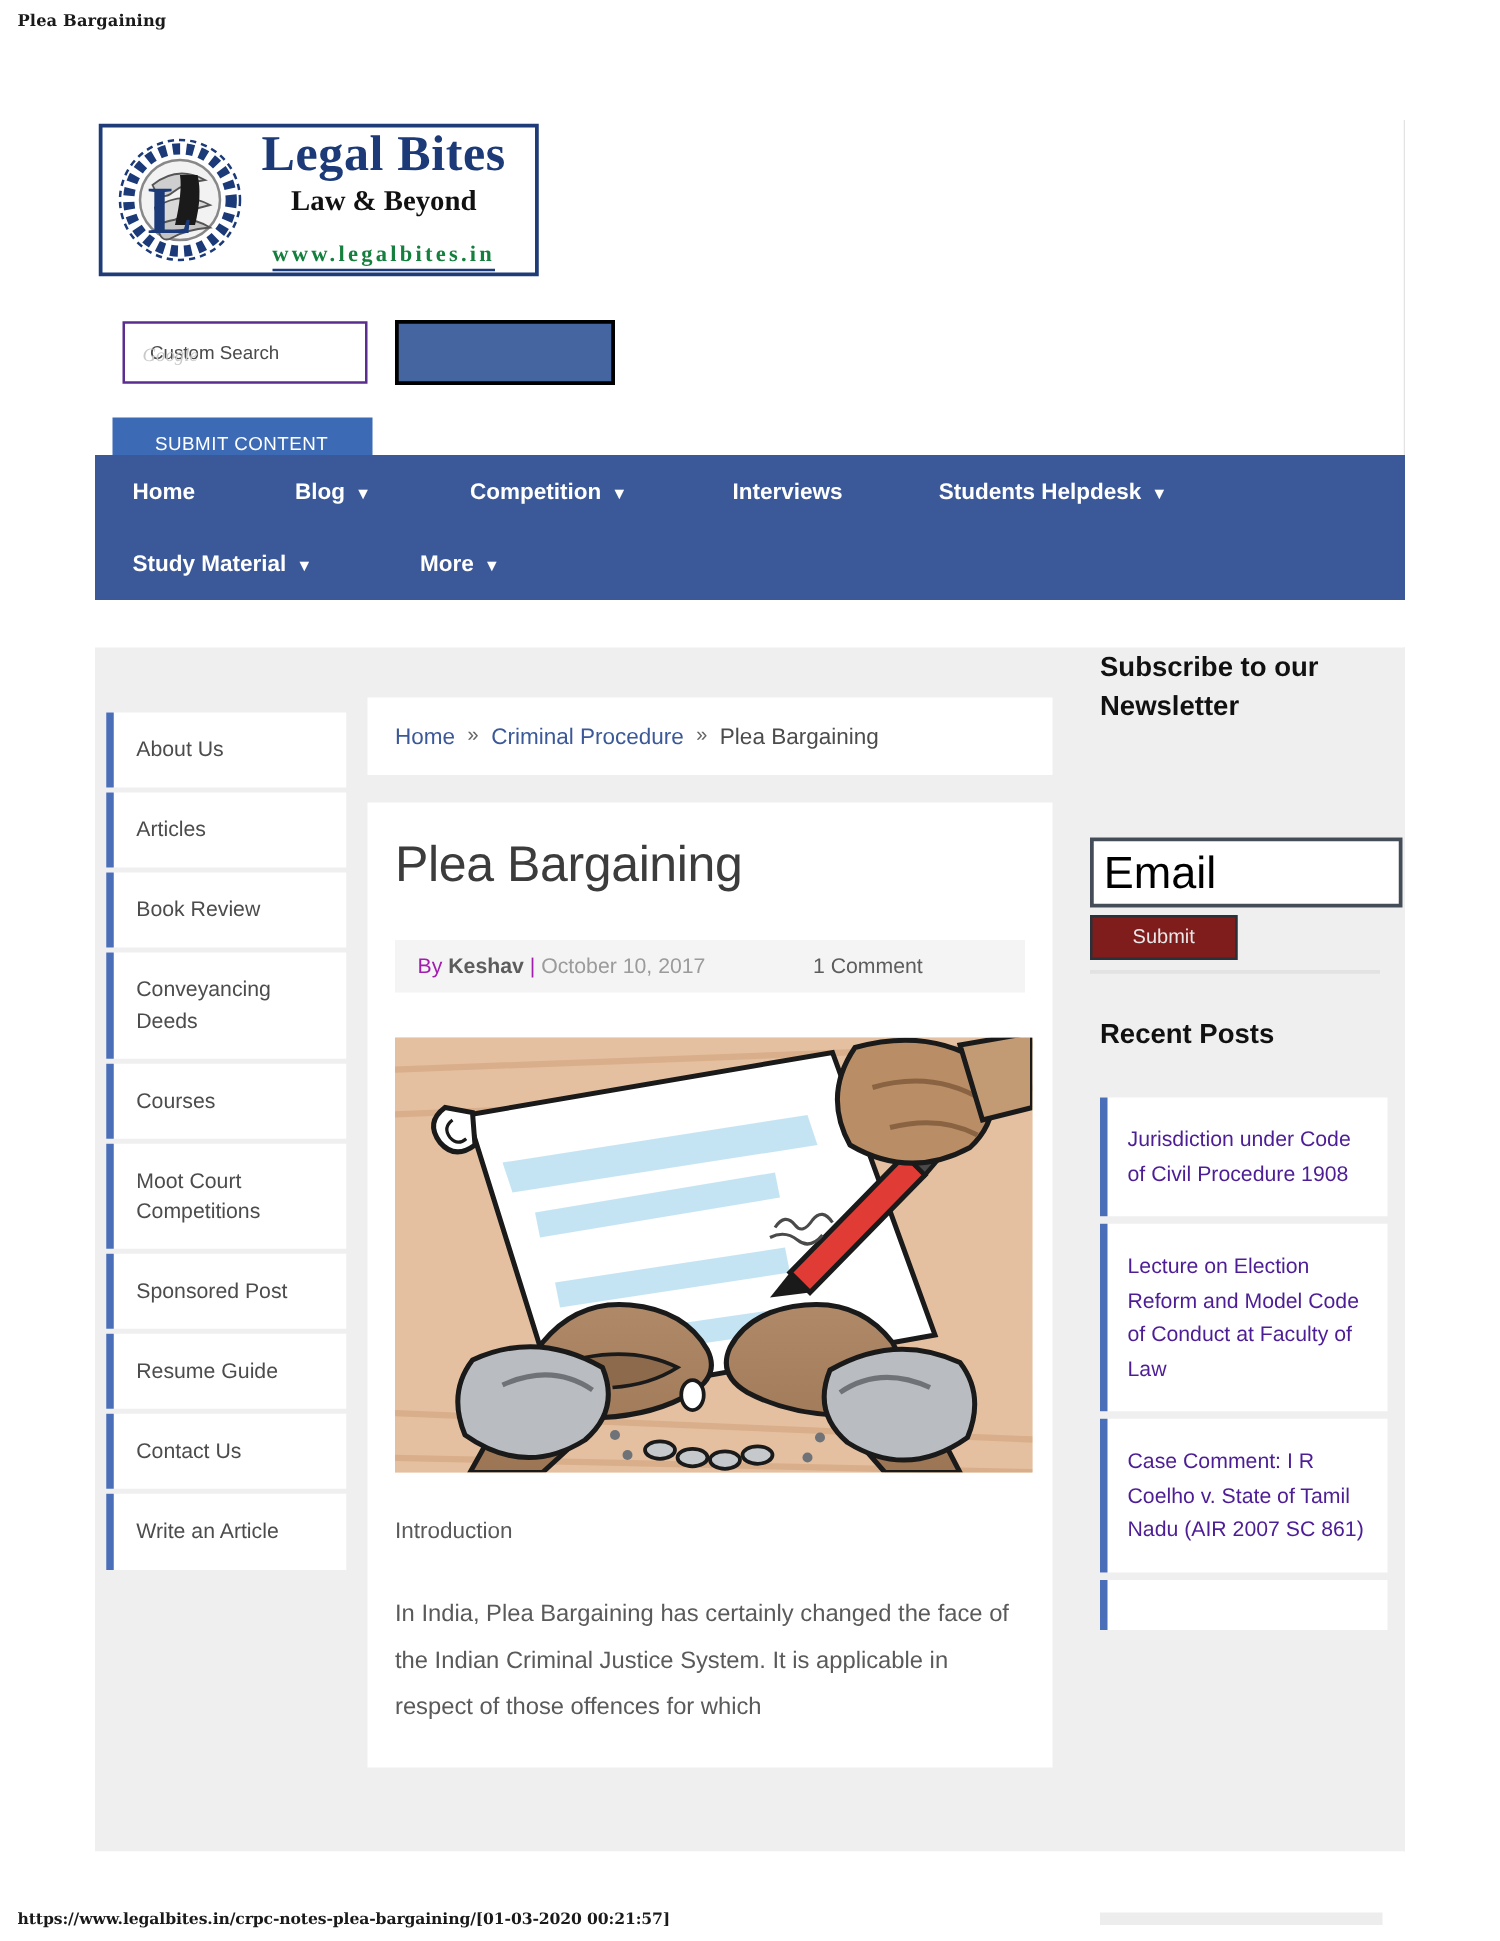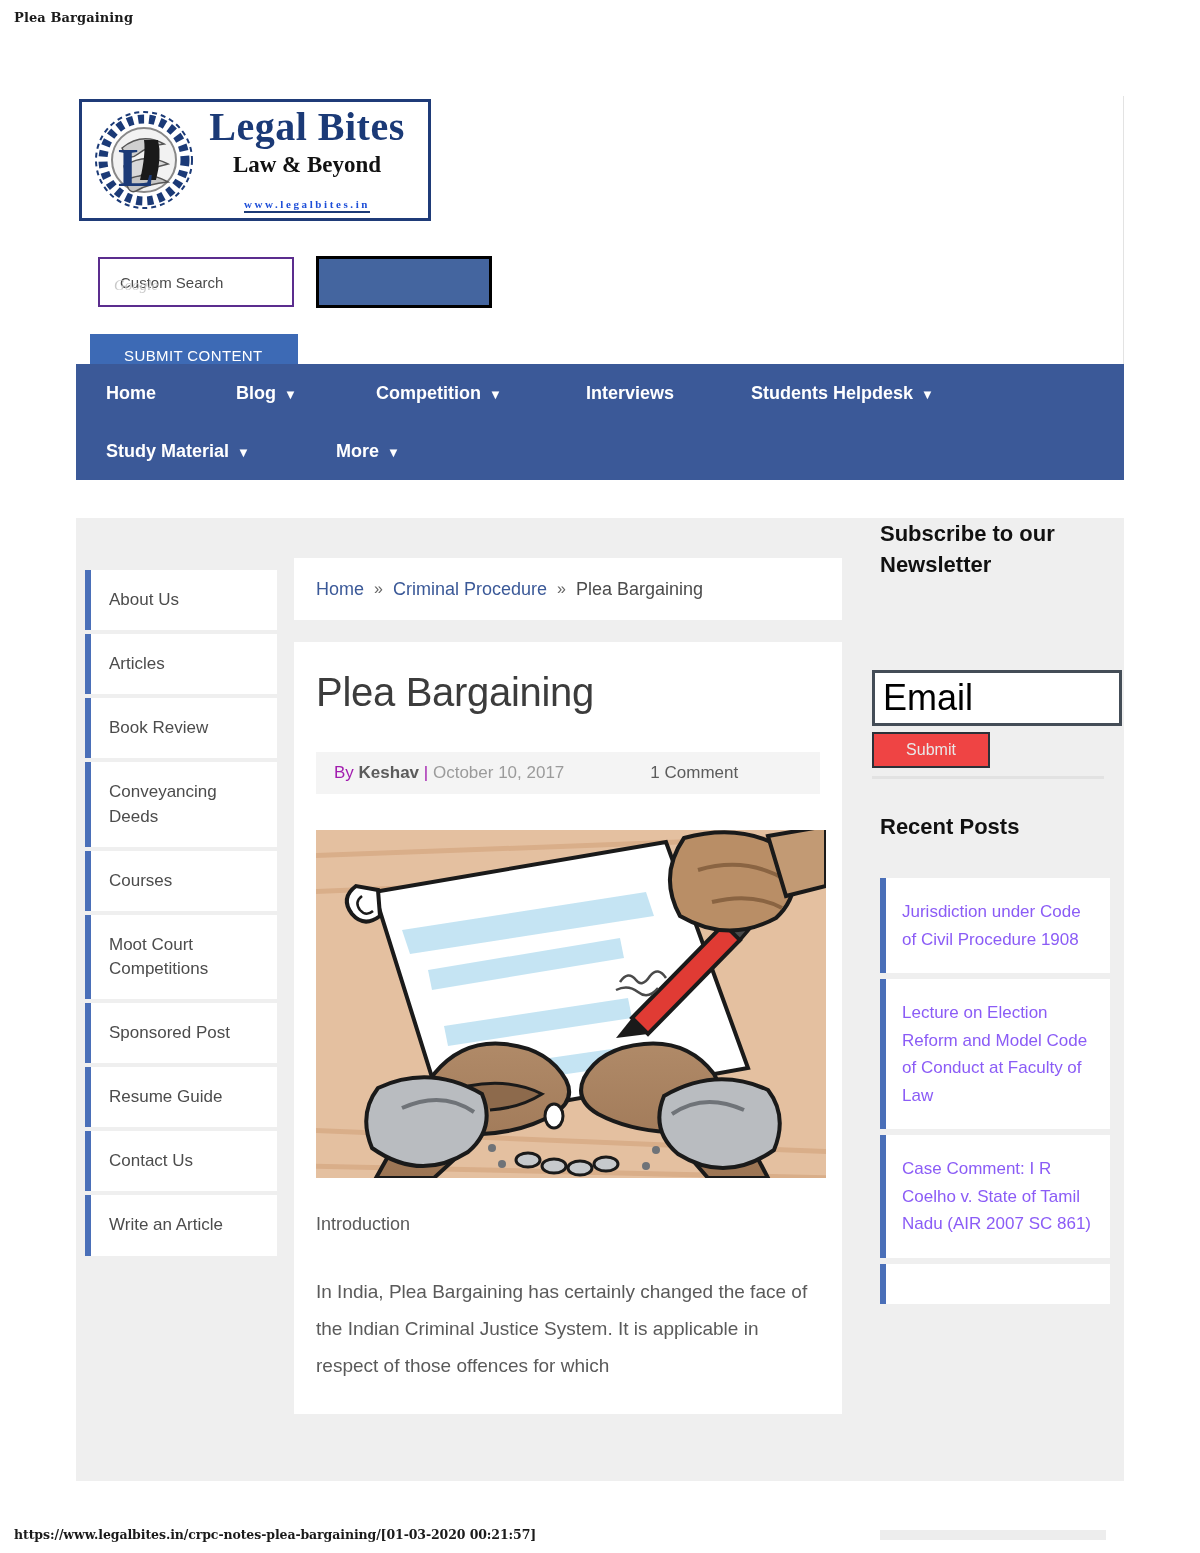--- a/index.html
+++ b/index.html
@@ -49,21 +49,21 @@
     font-size: 40px; font-weight: bold; color:#1b3a77;
     line-height: 1; letter-spacing:.5px;
   }
   .logo-sub {
     font-family: "Liberation Serif", serif;
     font-size: 23px; font-weight:bold; color:#111;
     line-height:1.25; margin-top:4px;
   }
   .logo-url {
     font-family: "Liberation Serif", serif;
-    font-size: 11px; font-weight:bold; color:#1d4ed8;
+    font-size: 18px; font-weight:bold; color:#15803d;
     letter-spacing: 2.6px; margin-top:18px;
     border-bottom: 2px solid #1b3a77; display:inline-block; padding-bottom:1px;
   }
 
   
   .search-input {
     position:absolute; left: 22px; top: 161px;
     width: 196px; height: 50px;
     border: 2px solid #5b2d8e; background:#fff;
     font-family:"Liberation Sans", sans-serif;
@@ -171,34 +171,34 @@
   .email-input {
     position:absolute; left: 6px; top: 152px;
     width: 250px; height: 56px;
     border:3px solid #444d57; background:#fff;
     font-size: 36px; color:#000; padding: 0 8px;
     font-family:"Liberation Sans", sans-serif;
   }
   .submit-btn {
     position:absolute; left: 6px; top: 214px;
     width: 118px; height: 36px;
-    background:#ef4444; border:2px solid #2b3138;
+    background:#7f1d1d; border:2px solid #2b3138;
     color:#e8e8e8; font-size:16px; cursor:pointer;
     font-family:"Liberation Sans", sans-serif;
   }
   .r-divider {
     position:absolute; left: 6px; top: 258px; width: 232px; height:3px; background:#e2e2e2;
   }
   .r-recent { position:absolute; left:0; top: 296px; width: 258px; padding:0 14px; }
   .r-recent-title { font-size: 22px; font-weight:bold; color:#111; }
   .r-list { margin-top: 38px; }
   .r-post {
     position:relative; background:#fff; margin-bottom:6px;
     padding: 20px 14px 20px 22px;
-    font-size: 17px; color:#8b5cf6; line-height:1.62;
+    font-size: 17px; color:#4c1d95; line-height:1.62;
     cursor:pointer;
   }
   .r-post::before {
     content:""; position:absolute; left:0; top:0; bottom:0; width:6px; background:#4a6fb8;
   }
   .r-post-partial { height: 40px; padding:0; background:#fff; }
   .r-bar-stub {
     position:absolute; left: 14px; top: 1012px;
     width: 226px; height: 10px; background:#ededed;
   }

